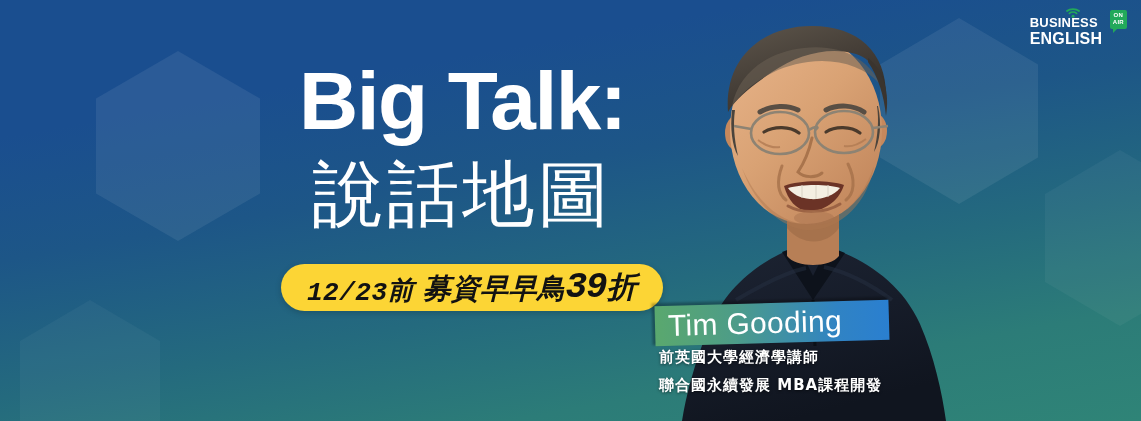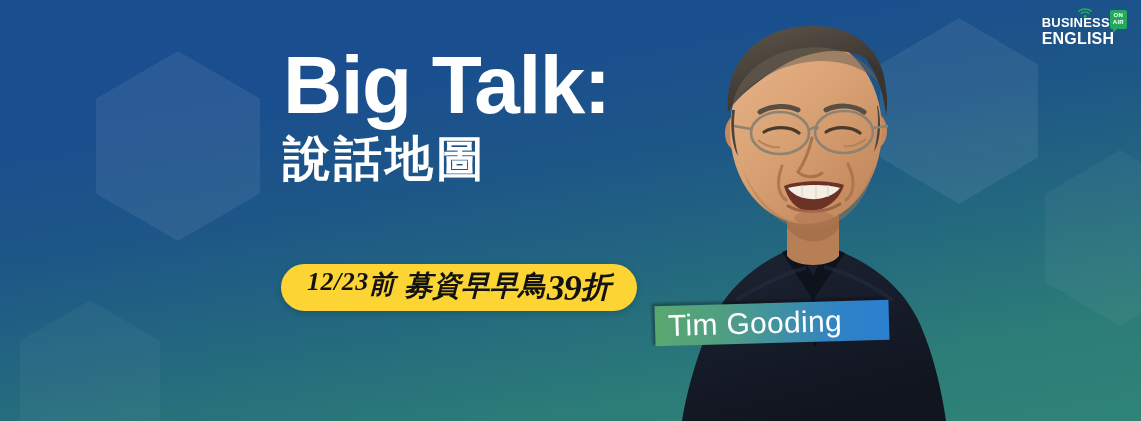--- a/index.html
+++ b/index.html
@@ -67,32 +67,33 @@
     left: 283px;
     top: 46px;
     z-index: 5;
   }
   .headline-en {
     font-size: 82px;
     line-height: 0.96;
     font-weight: 700;
     color: #ffffff;
     letter-spacing: -1.5px;
-    margin: 0;
+    margin: 16px;
     white-space: nowrap;
   }
   .headline-zh {
-    font-size: 48px;
+    font-size: 72px;
     line-height: 1.05;
-    font-weight: 700;
+    font-weight: 400;
     color: #ffffff;
     letter-spacing: 3px;
     margin: 8px 0 0 0;
     white-space: nowrap;
     font-family: "DejaVu Sans", "Liberation Sans", sans-serif;
+    text-align: center;
   }
 
   
   .promo-pill {
     position: absolute;
     left: 281px;
     top: 264px;
     height: 47px;
     padding: 0 26px;
     background: #fcd535;
@@ -103,22 +104,22 @@
     box-shadow: 0 2px 6px rgba(0,0,0,0.18);
   }
   .promo-text {
     font-style: italic;
     font-weight: 700;
     color: #121212;
     font-size: 27px;
     letter-spacing: 0.5px;
     white-space: nowrap;
     display: flex;
-    align-items: flex-start;
-    font-family: Liberation Serif, serif;
+    align-items: flex-end;
+    font-family: Liberation Mono, monospace;
   }
   .promo-pre { font-size: 26px; }
   .promo-mid { font-size: 28px; margin-left: 9px; }
   .promo-big { font-size: 36px; letter-spacing: -1px; }
   .promo-post { font-size: 30px; }
 
   
   .name-shadow {
     position: absolute;
     left: 652px;
@@ -174,21 +175,21 @@
   .brand-logo {
     position: absolute;
     right: 14px;
     top: 10px;
     z-index: 9;
     text-align: left;
   }
   .brand-row-1 {
     display: flex;
     align-items: flex-end;
-    gap: 0;
+    gap: 12px;
   }
   .brand-business {
     color: #ffffff;
     font-size: 13px;
     font-weight: 700;
     letter-spacing: 0.2px;
     line-height: 1;
   }
   .onair-badge {
     position: relative;
@@ -341,20 +342,22 @@
       <span class="promo-post">折</span>
     </span>
   </div>
 
   <div class="name-shadow"></div>
   <div class="name-bar">
     <span class="name-text">Tim Gooding</span>
   </div>
 
   <div class="credentials">
+    <div class="credential-line">前英國大學經濟學講師</div>
+    <div class="credential-line">聯合國永續發展 MBA課程開發</div>
   </div>
 
   <div class="brand-logo">
     <div class="brand-row-1">
       <span class="brand-business">BUSINESS</span>
       <span class="onair-badge">
         <span class="onair-line">ON</span>
         <span class="onair-line">AIR</span>
       </span>
     </div>

